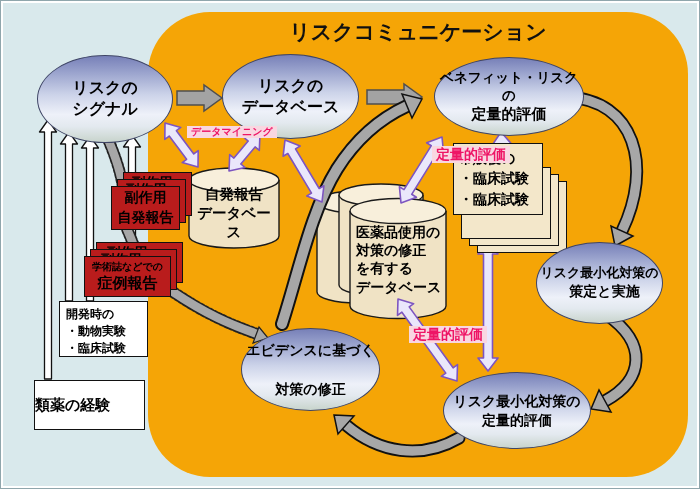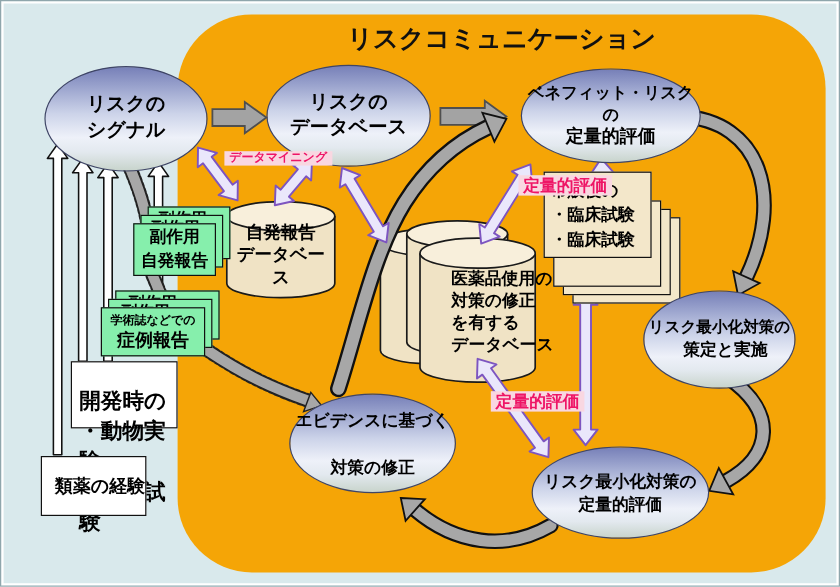--- a/index.html
+++ b/index.html
@@ -6,21 +6,21 @@
   #stage{position:relative;width:700px;height:489px;background:#d9e9ec;border:1px solid #8fa6ac;
          box-shadow:inset 0 0 0 2px #ffffff;overflow:hidden;box-sizing:border-box;}
   #panel{position:absolute;left:147px;top:11px;width:540px;height:465px;background:#f5a506;
          border-radius:62px;}
   #shapes{position:absolute;left:0;top:0;width:700px;height:489px;}
   .abs{position:absolute;}
   .title{left:147px;top:17px;width:540px;text-align:center;font-size:21px;font-weight:bold;color:#111;}
   .node{border:1.2px solid #3f4566;border-radius:50%;display:flex;flex-direction:column;justify-content:center;
         align-items:center;text-align:center;font-weight:bold;color:#000;line-height:1.3;
         background:linear-gradient(180deg,#7780b8 0%,#98a1cc 18%,#ccd3e9 45%,#eef1f9 68%,#e3e9ef 82%,#c8d4cc 100%);}
-  .sheet{background:#86efac;border:1.4px solid #111;overflow:hidden;font-weight:bold;color:#000;box-sizing:border-box;}
+  .sheet{background:#b91c1c;border:1.4px solid #111;overflow:hidden;font-weight:bold;color:#000;box-sizing:border-box;}
   .sheet.cream{background:#f3e7ca;}
   .plabel{background:#f9d7e1;color:#ee1566;font-weight:bold;padding:0 4px;line-height:1.2;white-space:nowrap;}
   .box{background:#fff;border:1.5px solid #111;font-weight:bold;color:#000;box-sizing:border-box;}
   .cyltext{font-weight:bold;color:#000;line-height:1.3;}
   .tleft{text-align:left;}
   .tcenter{text-align:center;}
 </style>
 </head>
 <body>
 
@@ -108,44 +108,44 @@
     <div>自発報告</div>
   </div>
 
   <div class="abs sheet" style="left:95px;top:241px;width:87px;height:41px;font-size:13.5px;padding:1px 0 0 10px;"><span>副作用</span></div>
   <div class="abs sheet" style="left:89px;top:248px;width:87px;height:41px;font-size:13.5px;padding:1px 0 0 10px;"><span>副作用</span></div>
   <div class="abs sheet tcenter" style="left:83px;top:255px;width:87px;height:41px;">
     <div style="font-size:10px;margin-top:3px;">学術誌などでの</div>
     <div style="font-size:15px;">症例報告</div>
   </div>
 
-  <div class="abs box tleft" style="left:58px;top:300px;width:89px;height:56px;font-size:18px;line-height:1.4;padding:20px 6px;">
+  <div class="abs box tleft" style="left:58px;top:300px;width:89px;height:56px;font-size:12px;line-height:1.4;padding:4px 6px;">
     <div>開発時の</div>
     <div>・動物実験</div>
     <div>・臨床試験</div>
   </div>
 
-  <div class="abs box" style="left:33px;top:379px;width:88px;height:50px;font-size:15px;display:flex;align-items:center;justify-content:flex-end;">
+  <div class="abs box" style="left:33px;top:379px;width:111px;height:50px;font-size:15px;display:flex;align-items:center;justify-content:flex-start;">
     <span>類薬の経験</span>
   </div>
 
   <div class="abs sheet cream" style="left:476px;top:180px;width:90px;height:72px;"></div>
   <div class="abs sheet cream" style="left:468px;top:173px;width:90px;height:72px;"></div>
   <div class="abs sheet cream" style="left:460px;top:166px;width:90px;height:72px;"></div>
   <div class="abs sheet cream tleft" style="left:452px;top:142px;width:90px;height:72px;font-size:14px;line-height:1.45;padding:4px 5px;">
     <div>市販後の</div>
     <div>・臨床試験</div>
     <div>・臨床試験</div>
   </div>
 
   <div class="abs cyltext tcenter" style="left:191px;top:184px;width:84px;font-size:14.5px;">
     <div>自発報告</div>
     <div>データベース</div>
   </div>
-  <div class="abs cyltext tleft" style="left:355px;top:222px;width:92px;font-size:14px;margin-left:20px;">
+  <div class="abs cyltext tleft" style="left:355px;top:222px;width:92px;font-size:14px;">
     <div>医薬品使用の</div>
     <div>対策の修正</div>
     <div>を有する</div>
     <div>データベース</div>
   </div>
 
   <div class="abs node" style="left:36px;top:54px;width:134px;height:86px;font-size:16px;">
     <div>リスクの</div>
     <div>シグナル</div>
   </div>

